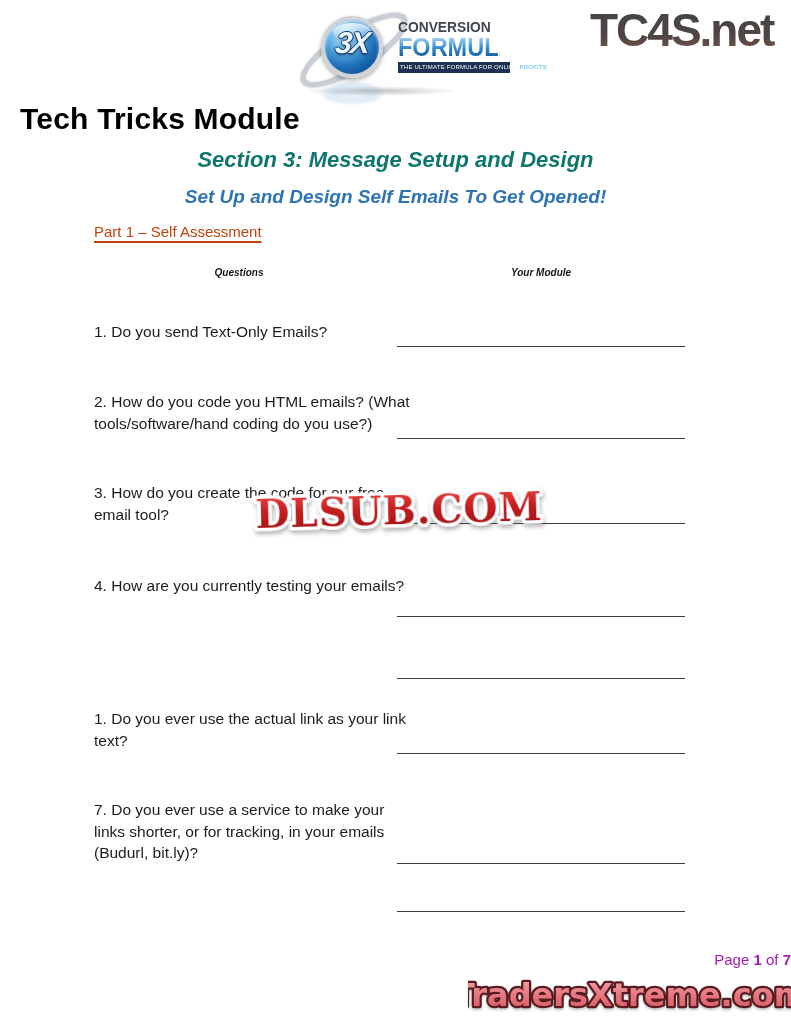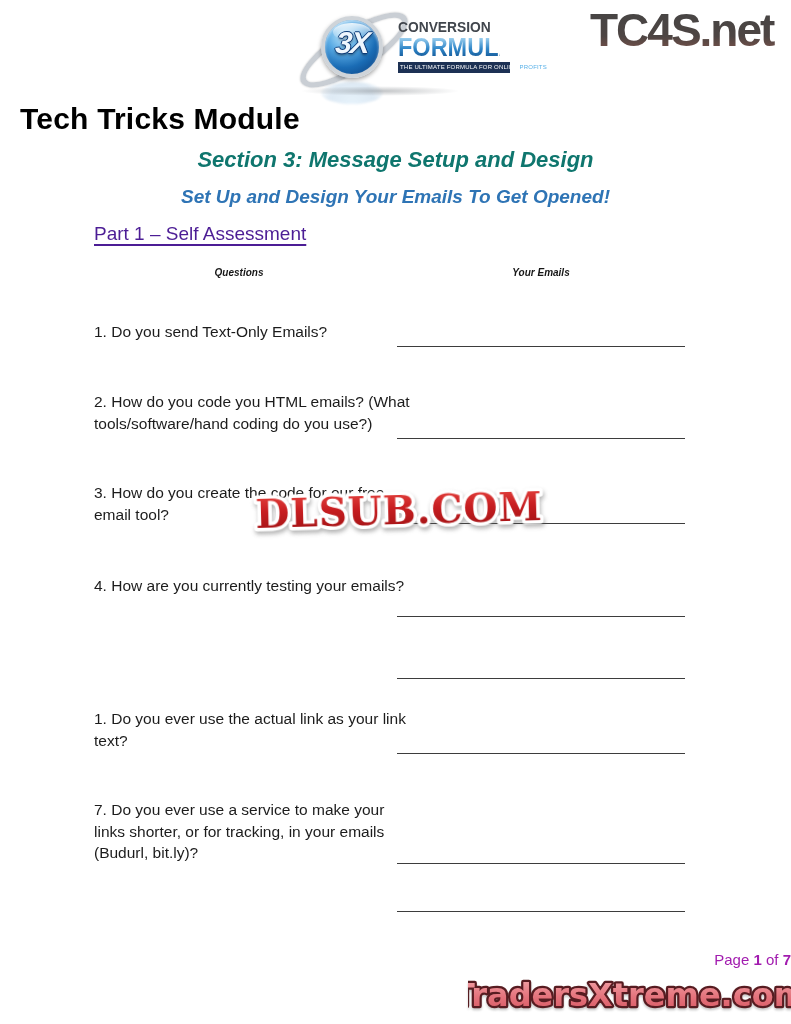--- a/index.html
+++ b/index.html
@@ -78,21 +78,21 @@
   }
 
   
   .title { position:absolute; top:102px; left:0; width:100%; text-align:left;
     font-size:30px; font-weight:bold; color:#000; letter-spacing:.2px;margin-left:20px; }
   .section { position:absolute; top:147px; left:0; width:100%; text-align:center;
     font-size:22px; font-weight:bold; font-style:italic; color:#0f766e; }
   .subtitle { position:absolute; top:186px; left:0; width:100%; text-align:center;
     font-size:19px; font-weight:bold; font-style:italic; color:#2e74b5; }
   .part-heading { position:absolute; top:223px; left:94px;
-    font-size:19px; color:#4c1d95;
+    font-size:15px; color:#c2410c;
     text-decoration:underline; text-underline-offset:4px; text-decoration-thickness:1.5px; }
 
   .col-head { position:absolute; top:267px; font-size:10px; font-weight:bold; font-style:italic; color:#161616; }
   .col-q { left:94px; width:290px; text-align:center; }
   .col-a { left:397px; width:288px; text-align:center; }
 
   
   .question { position:absolute; left:94px; width:316px;
     font-size:15.5px; line-height:21.5px; color:#1c1c1c; }
   .q1 { top:321px; } .q2 { top:391px; } .q3 { top:482px; } .q4 { top:575px; }
@@ -134,25 +134,25 @@
         <stop offset="0" stop-color="#454545"></stop>
         <stop offset="0.62" stop-color="#4d4543"></stop>
         <stop offset="1" stop-color="#86554b"></stop>
       </linearGradient>
     </defs>
     <text x="2" y="44" font-family="Liberation Sans, sans-serif" font-weight="bold" font-size="46" letter-spacing="-2" fill="url(#tcg)">TC4S.net</text>
   </svg>
 
   <div class="title">Tech Tricks Module</div>
   <div class="section">Section 3: Message Setup and Design</div>
-  <div class="subtitle">Set Up and Design Your Emails To Get Opened!</div>
+  <div class="subtitle">Set Up and Design Self Emails To Get Opened!</div>
   <div class="part-heading">Part 1 – Self Assessment</div>
 
   <div class="col-head col-q">Questions</div>
-  <div class="col-head col-a">Your Emails</div>
+  <div class="col-head col-a">Your Module</div>
 
   <div class="question q1">1. Do you send Text-Only Emails?</div>
   <div class="question q2">2. How do you code you HTML emails? (What tools/software/hand coding do you use?)</div>
   <div class="question q3">3. How do you create the code for our free email tool?</div>
   <div class="question q4">4. How are you currently testing your emails?</div>
   <div class="question q6">1. Do you ever use the actual link as your link text?</div>
   <div class="question q7">7. Do you ever use a service to make your links shorter, or for tracking, in your emails (Budurl, bit.ly)?</div>
 
   <div class="ans-line l1"></div>
   <div class="ans-line l2"></div>

